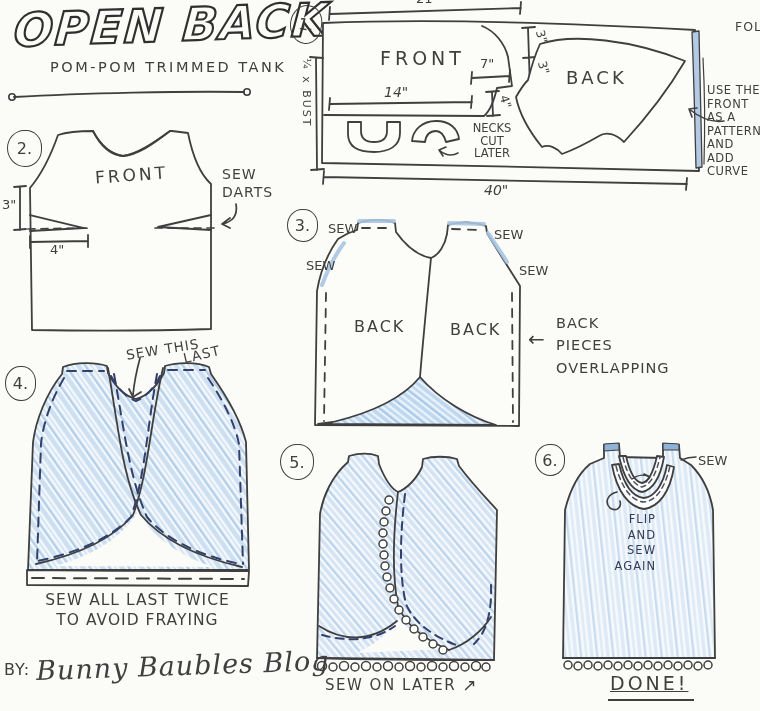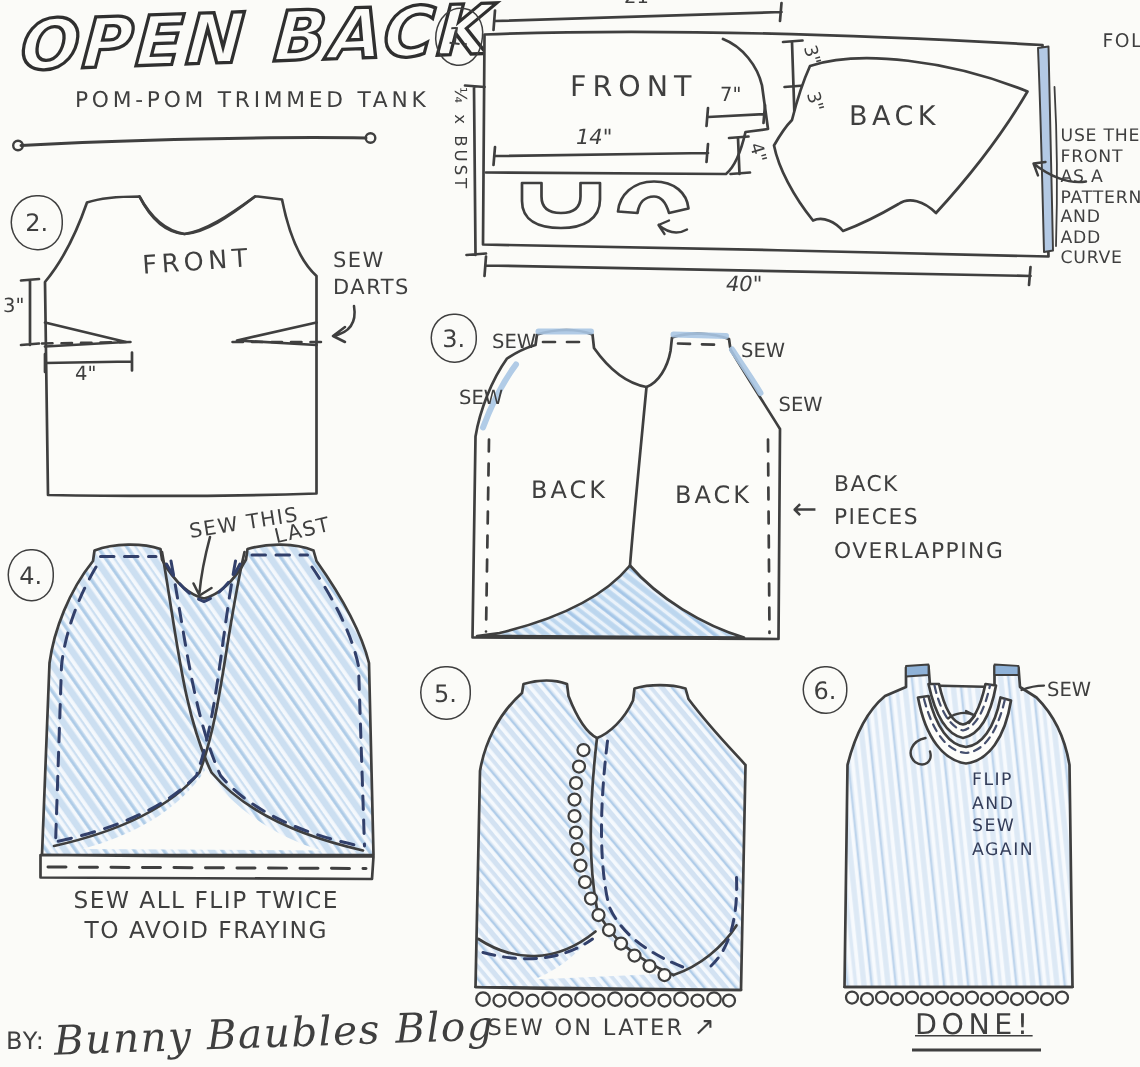--- a/index.html
+++ b/index.html
@@ -10,21 +10,21 @@
   .badge{position:absolute;border:1.8px solid #3f3f3f;border-radius:52% 48% 50% 54%;
          display:flex;align-items:center;justify-content:center;font-size:16px;
          background:transparent;}
   .title{position:absolute;left:14px;top:-2px;font-style:italic;font-weight:900;
          font-size:46px;letter-spacing:2px;transform:rotate(-2deg) skewX(-6deg);
          color:#3a3a3a;font-family:"DejaVu Sans",sans-serif;}
   @supports (-webkit-text-stroke: 1px black){
     .title{color:#fbfbf8;-webkit-text-stroke:2.2px #2f2f2f;}
   }
   .subtitle{position:absolute;left:8px;top:59px;font-size:14.5px;letter-spacing:2.5px;font-weight:500;margin-left:42px;}
-  .byline{position:absolute;left:4px;top:650px;display:flex;align-items:flex-start;gap:6px;margin-top:24px;}
+  .byline{position:absolute;left:4px;top:650px;display:flex;align-items:flex-start;gap:6px;}
   .byline .prefix{font-size:16px;letter-spacing:1px;padding-top:10px;}
   .byline .name{font-family:"DejaVu Serif",serif;font-style:italic;font-size:27px;
                 transform:rotate(-2deg);letter-spacing:1px;}
   .rot90{transform:rotate(90deg);transform-origin:0 0;}
   .done{border-bottom:2.5px solid #3f3f3f;padding:0 6px 4px 2px;text-decoration:underline;}
 </style>
 </head>
 <body>
 
 <div class="page">
@@ -79,20 +79,23 @@
   <div class="lbl" style="left:416px;top:-8px;font-size:13px">21"</div>
   <div class="lbl rot90" style="left:312px;top:58px;width:112px;font-size:11px;letter-spacing:2px">¼ x BUST</div>
   <div class="lbl" style="left:380px;top:48px;font-size:19px;letter-spacing:4px">FRONT</div>
   <div class="lbl" style="left:480px;top:57px;font-size:13px">7"</div>
   <div class="lbl" style="left:384px;top:84px;font-size:14px;font-style:italic">14"</div>
   <div class="lbl" style="left:534px;top:30px;font-size:12px;transform:rotate(74deg)">3"</div>
   <div class="lbl" style="left:536px;top:61px;font-size:12px;transform:rotate(74deg)">3"</div>
   <div class="lbl" style="left:498px;top:95px;font-size:12px;transform:rotate(74deg)">4"</div>
   <div class="lbl" style="left:566px;top:68px;font-size:18px;letter-spacing:3px">BACK</div>
   <div class="lbl" style="left:735px;top:20px;font-size:12.5px;letter-spacing:1px">FOLD</div>
+  <div class="lbl" style="left:462px;top:122px;width:60px;font-size:11.5px;text-align:center;line-height:1.1">NECKS
+CUT
+LATER</div>
   <div class="lbl" style="left:707px;top:84px;width:56px;font-size:11.5px;line-height:1.18;letter-spacing:0.5px">USE THE
 FRONT
 AS A
 PATTERN
 AND ADD
 CURVE</div>
   <div class="lbl" style="left:484px;top:182px;font-size:14px;font-style:italic">40"</div>
 
   <div class="badge" style="left:7px;top:130px;width:33px;height:35px">
     <span>2.</span>
@@ -197,21 +200,21 @@
         <path d="M111,36 C119,51 128,58 136,61 C144,58 153,50 160,36"></path>
         <path d="M114,34 C124,88 129,137 147,177 C166,200 201,216 240,224"></path>
         <path d="M157,34 C147,88 145,137 131,177 C110,199 75,213 38,221"></path>
       </g>
 
       <path d="M140,18 C136,33 134,44 133,55 M133,57 L129,49 M133,57 L141,52" stroke-width="1.7"></path>
     </g>
   </svg>
   <div class="lbl" style="left:126px;top:342px;font-size:13.5px;letter-spacing:1px;transform:rotate(-9deg)">SEW THIS</div>
   <div class="lbl" style="left:183px;top:347px;font-size:13.5px;letter-spacing:1px;transform:rotate(-13deg)">LAST</div>
-  <div class="lbl" style="left:30px;top:590px;width:215px;text-align:center;font-size:15.5px;line-height:1.3;letter-spacing:1px">SEW ALL FLIP TWICE
+  <div class="lbl" style="left:30px;top:590px;width:215px;text-align:center;font-size:15.5px;line-height:1.3;letter-spacing:1px">SEW ALL LAST TWICE
 TO AVOID FRAYING</div>
 
   <div class="badge" style="left:280px;top:444px;width:32px;height:34px">
     <span>5.</span>
   </div>
   <svg class="draw" style="left:270px;top:430px;width:250px;height:281px" viewBox="0 0 250 281">
     <defs>
       <pattern id="p5" patternUnits="userSpaceOnUse" width="16" height="16" patternTransform="rotate(50)">
         <rect width="16" height="16" fill="#d3e2f2"></rect>
         <path d="M0 2 H16 M0 7 H16 M0 12 H16" stroke="#f5f9fd" stroke-width="2.5"></path>
@@ -323,21 +326,21 @@
         <circle cx="138" cy="236" r="4"></circle>
           <circle cx="148" cy="235" r="4"></circle>
           <circle cx="158" cy="236" r="4"></circle>
         <circle cx="168" cy="235" r="4"></circle>
           <circle cx="178" cy="236" r="4"></circle>
           <circle cx="188" cy="235" r="4"></circle>
       </g>
     </g>
   </svg>
   <div class="lbl" style="left:698px;top:454px;font-size:13px">SEW</div>
-  <div class="lbl" style="left:648px;top:512px;width:52px;text-align:left;font-size:11.5px;line-height:1.35;letter-spacing:1px;color:#333c58">FLIP
+  <div class="lbl" style="left:604px;top:512px;width:52px;text-align:right;font-size:11.5px;line-height:1.35;letter-spacing:1px;color:#333c58">FLIP
 AND
 SEW
 AGAIN</div>
   <div class="lbl done" style="left:608px;top:673px;font-size:19px;letter-spacing:3px">DONE!</div>
 
   <div class="byline">
     <span class="prefix">BY:</span>
     <span class="name">Bunny Baubles Blog</span>
   </div>
 

